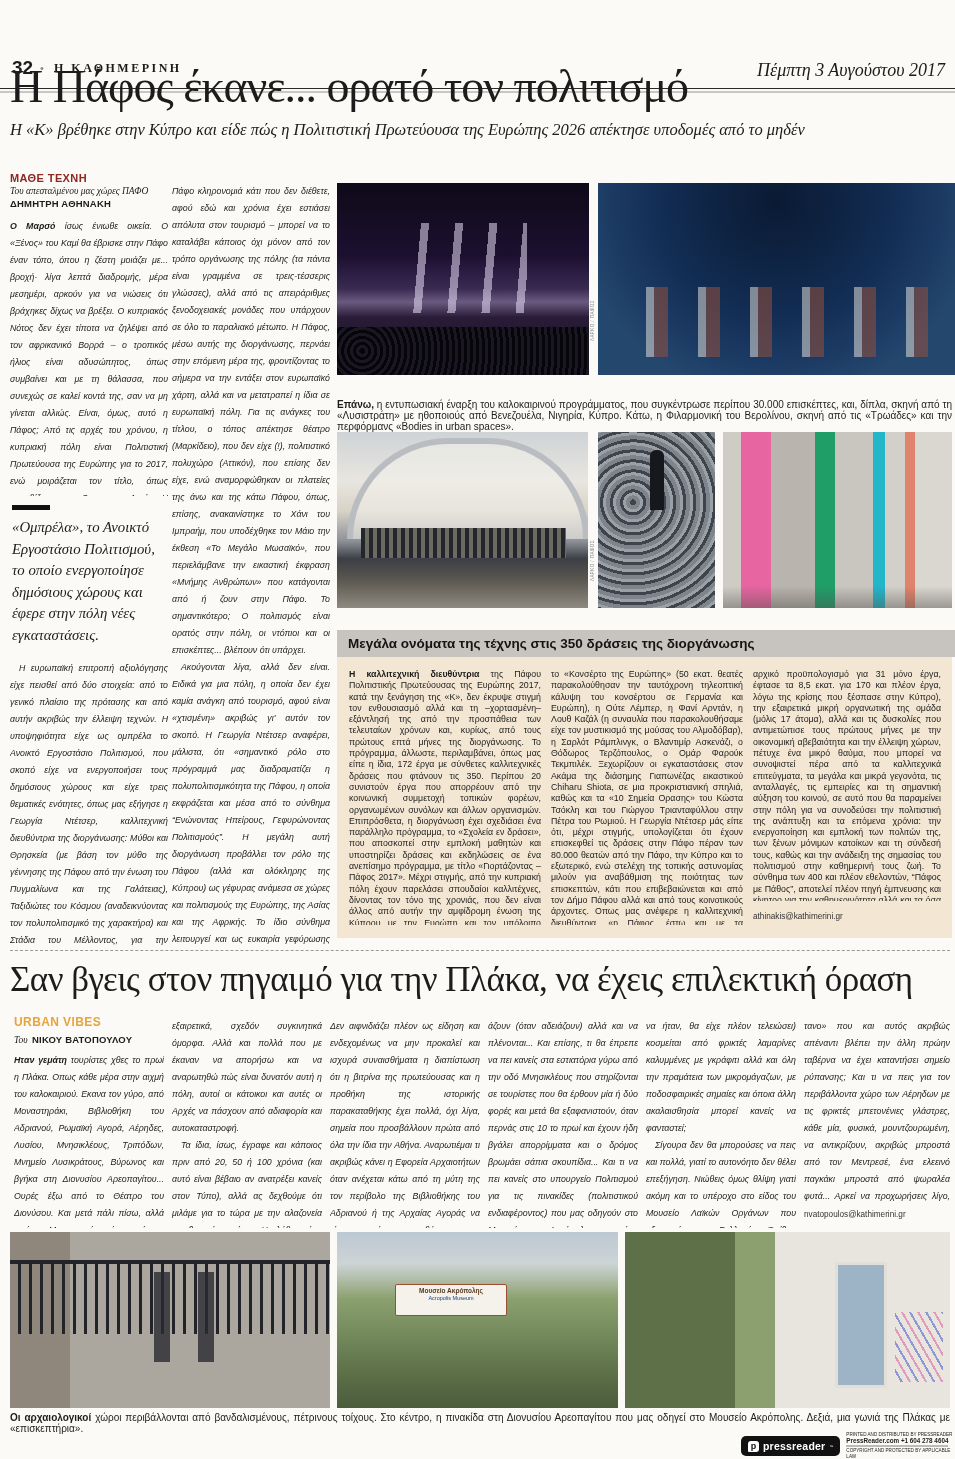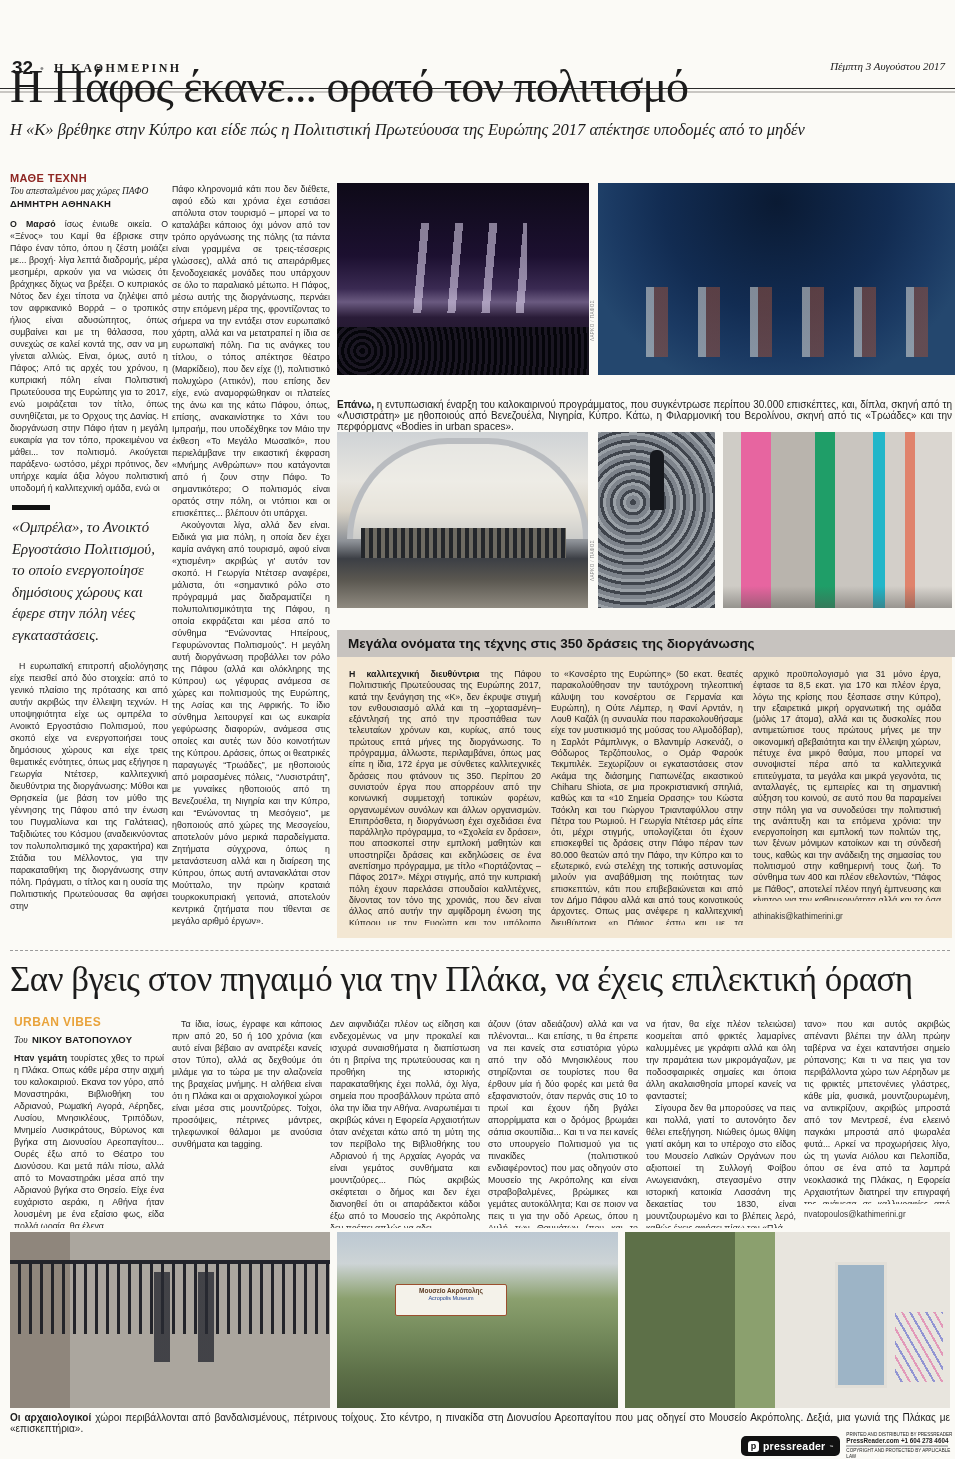--- a/index.html
+++ b/index.html
@@ -4,30 +4,30 @@
 <style>
   html,body{margin:0;padding:0;}
   body{width:955px;height:1459px;position:relative;background:#fbfaf6;
        font-family:"Liberation Sans",sans-serif;color:#1c1c1c;overflow:hidden;}
   .abs{position:absolute;}
   
   .pagenum{font-size:19px;font-weight:bold;font-family:"Liberation Sans",sans-serif;}
   .bullet{color:#8a8a8a;font-size:11px;}
   .brand{font-family:"Liberation Serif",serif;font-size:12px;font-weight:bold;letter-spacing:2.5px;}
   .sectiontitle{font-family:"Liberation Serif",serif;font-size:21px;letter-spacing:7px;font-weight:bold;white-space:nowrap;}
-  .dateline{font-family:"Liberation Serif",serif;font-style:italic;font-size:11px;}
+  .dateline{font-family:"Liberation Serif",serif;font-style:italic;font-size:18px;}
   .rule1{border-top:1px solid #2a2a2a;}
   .rule2{border-top:2.5px solid #c9c7c3;}
   
   .headline{font-family:"Liberation Serif",serif;font-size:46px;font-weight:400;letter-spacing:-1px;white-space:nowrap;}
   .subhead{font-family:"Liberation Serif",serif;font-style:italic;font-size:16.5px;}
   .kicker{font-size:11px;font-weight:bold;letter-spacing:.4px;}
   .bylinepre{font-family:"Liberation Serif",serif;font-style:italic;font-size:9.5px;}
   .bylinename{font-size:9.5px;font-weight:bold;letter-spacing:.2px;}
-  .bodytext{font-size:8.8px;line-height:12px;text-align:justify;overflow:hidden;}
+  .bodytext{font-size:8.8px;line-height:17px;text-align:justify;overflow:hidden;font-style:italic;}
   .bodytext p{margin:0;}
   .bodytext p.ind{text-indent:9px;}
   .leadword{font-weight:bold;}
   .quoterule{background:#111;height:5px;width:38px;}
   .pullquote{font-family:"Liberation Serif",serif;font-style:italic;font-size:14.8px;line-height:21.5px;}
   
   .photo{overflow:hidden;}
   .vcredit{writing-mode:vertical-rl;transform:rotate(180deg);font-size:4.6px;color:#8a8a8a;letter-spacing:.4px;white-space:nowrap;}
   .caption{font-size:10px;line-height:11px;text-align:justify;}
   .caption .cb{font-weight:bold;}
@@ -57,21 +57,21 @@
 <div class="abs" style="left:0;top:0;width:955px;height:52px;margin-top:44px;">
   <span class="abs pagenum" style="left:12px;top:13px;">32</span>
   <span class="abs bullet" style="left:40px;top:18px;">•</span>
   <span class="abs brand" style="left:54px;top:17px;">Η ΚΑΘΗΜΕΡΙΝΗ</span>
   <span class="abs dateline" style="right:10px;top:16px;">Πέμπτη 3 Αυγούστου 2017</span>
   <div class="abs rule1" style="left:0;top:44px;width:955px;"></div>
   <div class="abs rule2" style="left:0;top:47px;width:955px;"></div>
 </div>
 
 <div class="abs headline" style="left:10px;top:60px;">Η Πάφος έκανε... ορατό τον πολιτισμό</div>
-<div class="abs subhead" style="left:10px;top:120px;width:945px;">Η «Κ» βρέθηκε στην Κύπρο και είδε πώς η Πολιτιστική Πρωτεύουσα της Ευρώπης 2017 απέκτησε υποδομές από το μηδέν</div>
+<div class="abs subhead" style="left:10px;top:120px;width:945px;">Η «Κ» βρέθηκε στην Κύπρο και είδε πώς η Πολιτιστική Πρωτεύουσα της Ευρώπης 2026 απέκτησε υποδομές από το μηδέν</div>
 
 <div class="abs kicker" style="left:10px;top:172px;color:#8e2622;">ΜΑΘΕ ΤΕΧΝΗ</div>
 <div class="abs bylinepre" style="left:10px;top:186px;">Του απεσταλμένου μας χώρες ΠΑΦΟ</div>
 <div class="abs bylinename" style="left:10px;top:198px;">ΔΗΜΗΤΡΗ ΑΘΗΝΑΚΗ</div>
 
 <div class="abs bodytext" style="left:10px;top:218px;width:158px;height:278px;">
   <p><span class="leadword">Ο Μαρσό</span><span> ίσως ένιωθε οικεία. Ο «Ξένος» του Καμί θα έβρισκε στην Πάφο έναν τόπο, όπου η ζέστη μοιάζει με... βροχή· λίγα λεπτά διαδρομής, μέρα μεσημέρι, αρκούν για να νιώσεις ότι βράχηκες δίχως να βρέξει. Ο κυπριακός Νότος δεν έχει τίποτα να ζηλέψει από τον αφρικανικό Βορρά – ο τροπικός ήλιος είναι αδυσώπητος, όπως συμβαίνει και με τη θάλασσα, που συνεχώς σε καλεί κοντά της, σαν να μη γίνεται αλλιώς. Είναι, όμως, αυτό η Πάφος; Από τις αρχές του χρόνου, η κυπριακή πόλη είναι Πολιτιστική Πρωτεύουσα της Ευρώπης για το 2017, ενώ μοιράζεται τον τίτλο, όπως συνηθίζεται, με το Ορχους της Δανίας. Η διοργάνωση στην Πάφο ήταν η μεγάλη ευκαιρία για τον τόπο, προκειμένου να μάθει... τον πολιτισμό. Ακούγεται παράξενο· ωστόσο, μέχρι πρότινος, δεν υπήρχε καμία άξια λόγου πολιτιστική υποδομή ή καλλιτεχνική ομάδα, ενώ οι</span></p>
 </div>
 
 <div class="abs quoterule" style="left:12px;top:505px;"></div>
@@ -141,20 +141,21 @@
 <div class="abs kicker" style="left:14px;top:1015px;color:#e9a33b;font-size:12px;">URBAN VIBES</div>
 <div class="abs" style="left:14px;top:1029px;">
   <span class="bylinepre">Του</span>
   <span class="bylinename">ΝΙΚΟΥ ΒΑΤΟΠΟΥΛΟΥ</span>
 </div>
 
 <div class="abs bodytext" style="left:14px;top:1052px;width:150px;height:176px;">
   <p><span class="leadword">Ηταν γεμάτη</span><span> τουρίστες χθες το πρωί η Πλάκα. Οπως κάθε μέρα στην αιχμή του καλοκαιριού. Εκανα τον γύρο, από Μοναστηράκι, Βιβλιοθήκη του Αδριανού, Ρωμαϊκή Αγορά, Αέρηδες, Λυσίου, Μνησικλέους, Τριπόδων, Μνημείο Λυσικράτους, Βύρωνος και βγήκα στη Διονυσίου Αρεοπαγίτου... Ουρές έξω από το Θέατρο του Διονύσου. Και μετά πάλι πίσω, αλλά από το Μοναστηράκι μέσα από την Αδριανού βγήκα στο Θησείο. Είχε ένα ευχάριστο αεράκι, η Αθήνα ήταν λουσμένη με ένα εξαίσιο φως, είδα πολλά ωραία, θα έλεγα</span></p>
 </div>
 <div class="abs bodytext" style="left:172px;top:1018px;width:150px;height:210px;">
+  <p>εξαιρετικά, σχεδόν συγκινητικά όμορφα. Αλλά και πολλά που με έκαναν να απορήσω και να αναρωτηθώ πώς είναι δυνατόν αυτή η πόλη, αυτοί οι κάτοικοι και αυτές οι Αρχές να πάσχουν από αδιαφορία και αυτοκαταστροφή.</p>
   <p class="ind">Τα ίδια, ίσως, έγραφε και κάποιος πριν από 20, 50 ή 100 χρόνια (και αυτό είναι βέβαιο αν ανατρέξει κανείς στον Τύπο), αλλά ας δεχθούμε ότι μιλάμε για το τώρα με την αλαζονεία της βραχείας μνήμης. Η αλήθεια είναι ότι η Πλάκα και οι αρχαιολογικοί χώροι είναι μέσα στις μουντζούρες. Τοίχοι, προσόψεις, πέτρινες μάντρες, τηλεφωνικοί θάλαμοι με ανούσια συνθήματα και tagging.</p>
 </div>
 <div class="abs bodytext" style="left:330px;top:1018px;width:150px;height:210px;">Δεν αιφνιδιάζει πλέον ως είδηση και ενδεχομένως να μην προκαλεί και ισχυρά συναισθήματα η διαπίστωση ότι η βιτρίνα της πρωτεύουσας και η προθήκη της ιστορικής παρακαταθήκης έχει πολλά, όχι λίγα, σημεία που προσβάλλουν πρώτα από όλα την ίδια την Αθήνα. Αναρωτιέμαι τι ακριβώς κάνει η Εφορεία Αρχαιοτήτων όταν ανέχεται κάτω από τη μύτη της τον περίβολο της Βιβλιοθήκης του Αδριανού ή της Αρχαίας Αγοράς να είναι γεμάτος συνθήματα και μουντζούρες... Πώς ακριβώς σκέφτεται ο δήμος και δεν έχει διανοηθεί ότι οι απαράδεκτοι κάδοι έξω από το Μουσείο της Ακρόπολης δεν πρέπει απλώς να αδει-</div>
 <div class="abs bodytext" style="left:488px;top:1018px;width:150px;height:210px;">άζουν (όταν αδειάζουν) αλλά και να πλένονται... Και επίσης, τι θα έπρεπε να πει κανείς στα εστιατόρια γύρω από την οδό Μνησικλέους που στηρίζονται σε τουρίστες που θα έρθουν μία ή δύο φορές και μετά θα εξαφανιστούν, όταν περνάς στις 10 το πρωί και έχουν ήδη βγάλει απορρίμματα και ο δρόμος βρωμάει σάπια σκουπίδια... Και τι να πει κανείς στο υπουργείο Πολιτισμού για τις πινακίδες (πολιτιστικού ενδιαφέροντος) που μας οδηγούν στο Μουσείο της Ακρόπολης και είναι στραβοβαλμένες, βρώμικες και γεμάτες αυτοκόλλητα; Και σε ποιον να πεις τι για την οδό Αρεως, όπου η Αυλή των Θαυμάτων (που και το Σέντραλ Παρκ</div>
 <div class="abs bodytext" style="left:646px;top:1018px;width:150px;height:210px;">
   <p>να ήταν, θα είχε πλέον τελειώσει) κοσμείται από φρικτές λαμαρίνες καλυμμένες με γκράφιτι αλλά και όλη την πραμάτεια των μικρομάγαζων, με ποδοσφαιρικές σημαίες και όποια άλλη ακαλαισθησία μπορεί κανείς να φανταστεί;</p>
   <p class="ind">Σίγουρα δεν θα μπορούσες να πεις και πολλά, γιατί το αυτονόητο δεν θέλει επεξήγηση. Νιώθεις όμως θλίψη γιατί ακόμη και το υπέροχο στο είδος του Μουσείο Λαϊκών Οργάνων που αξιοποιεί τη Συλλογή Φοίβου Ανωγειανάκη, στεγασμένο στην ιστορική κατοικία Λασσάνη της δεκαετίας του 1830, είναι μουντζουρωμένο και το βλέπεις λερό, καθώς έχεις αφήσει πίσω τον «Πλά-</p>
 </div>
 <div class="abs bodytext" style="left:804px;top:1018px;width:146px;height:186px;">τανο» που και αυτός ακριβώς απέναντι βλέπει την άλλη πρώην ταβέρνα να έχει καταντήσει σημείο ρύπανσης; Και τι να πεις για τον περιβάλλοντα χώρο των Αέρηδων με τις φρικτές μπετονένιες γλάστρες, κάθε μία, φυσικά, μουντζουρωμένη, να αντικρίζουν, ακριβώς μπροστά από τον Μεντρεσέ, ένα ελεεινό παγκάκι μπροστά από ψωραλέα φυτά... Αρκεί να προχωρήσεις λίγο, ώς τη γωνία Αιόλου και Πελοπίδα, όπου σε ένα από τα λαμπρά νεοκλασικά της Πλάκας, η Εφορεία Αρχαιοτήτων διατηρεί την επιγραφή της ανάμεσα σε καλλιγραφίες από σπρέι.</div>
 <a class="email abs" style="left:804px;top:1210px;text-decoration:none;color:#333;">nvatopoulos@kathimerini.gr</a>

